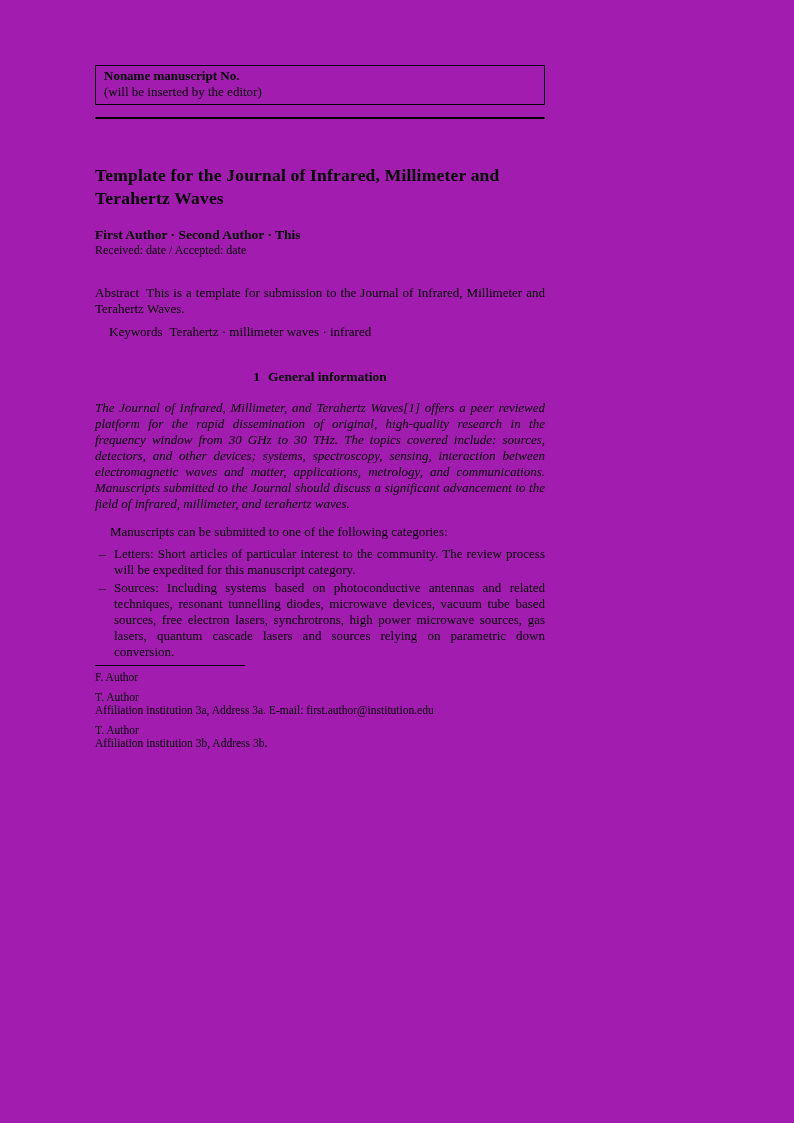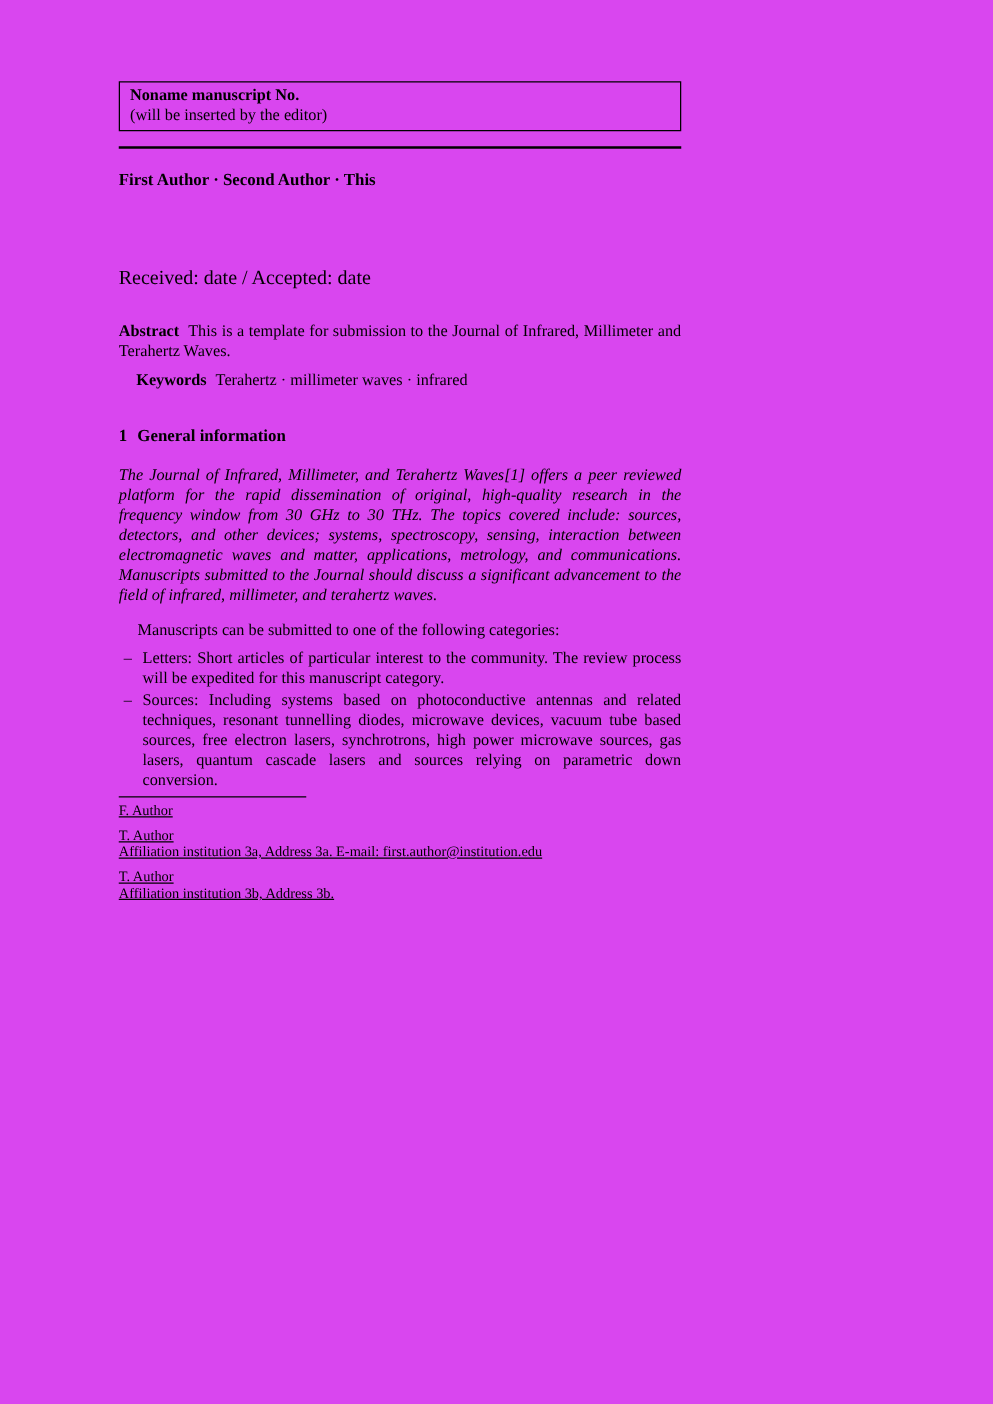--- a/index.html
+++ b/index.html
@@ -4,21 +4,21 @@
 <style>
   html, body {
     margin: 0;
     padding: 0;
     background: #ffffff;
   }
   .page {
     position: relative;
     width: 794px;
     height: 1123px;
-    background: #d946ef;
+    background: #a21caf;
     color: #000000;
     font-family: "Liberation Serif", "DejaVu Serif", serif;
     overflow: hidden;
   }
   .content {
     position: absolute;
     left: 95px;
     top: 65px;
     width: 450px;
   }
@@ -41,45 +41,45 @@
     line-height: 23px;
     letter-spacing: 0.2px;
   }
   .authors {
     margin-top: 17px;
     font-size: 13.5px;
     font-weight: bold;
     line-height: 16px;
   }
   .dates {
-    margin-top: 63px;
-    font-size: 16px;
+    font-size: 12px;
     line-height: 15px;
   }
   .abstract {
     margin-top: 27px;
     font-size: 13px;
     line-height: 16px;
     text-align: justify;
   }
   .inline-label {
-    font-weight: bold;
+    font-weight: normal;
     margin-right: 0.55em;
   }
   .keywords {
     margin-top: 7px;
     font-size: 13px;
     line-height: 16px;
     margin-left: 14px;
   }
   .section-heading {
     margin-top: 28px;
     font-size: 13.5px;
     font-weight: bold;
     line-height: 17px;
+    text-align: center;
   }
   .section-heading .sec-num { margin-right: 0.6em; }
   .body-par {
     margin-top: 15px;
     font-size: 13px;
     line-height: 16px;
     text-align: justify;
     font-style: italic;
   }
   .body-par-cont {
@@ -108,38 +108,38 @@
   .footnote-rule {
     margin-top: 5px;
     width: 150px;
     height: 1px;
     background: #000000;
   }
   .footnotes {
     margin-top: 5px;
     font-size: 11.5px;
     line-height: 13.5px;
-    text-decoration: underline;
   }
   .footnote { margin-bottom: 6px; }
   p, div { margin-block-start: 0; margin-block-end: 0; }
 </style>
 </head>
 <body>
 
 <div class="page">
   <div class="content">
 
     <div class="manuscript-box">
       <div class="b1">Noname manuscript No.</div>
       <div>(will be inserted by the editor)</div>
     </div>
 
     <div class="head-rule"></div>
 
+    <h1 class="paper-title">Template for the Journal of Infrared, Millimeter and Terahertz Waves</h1>
 
     <div class="authors">
       <div>First Author · Second Author · This</div>
     </div>
 
     <div class="dates">Received: date / Accepted: date</div>
 
     <p class="abstract"><span class="inline-label">Abstract</span><span>This is a template for submission to the Journal of Infrared, Millimeter and Terahertz Waves.</span></p>
 
     <p class="keywords"><span class="inline-label">Keywords</span><span>Terahertz · millimeter waves · infrared</span></p>

